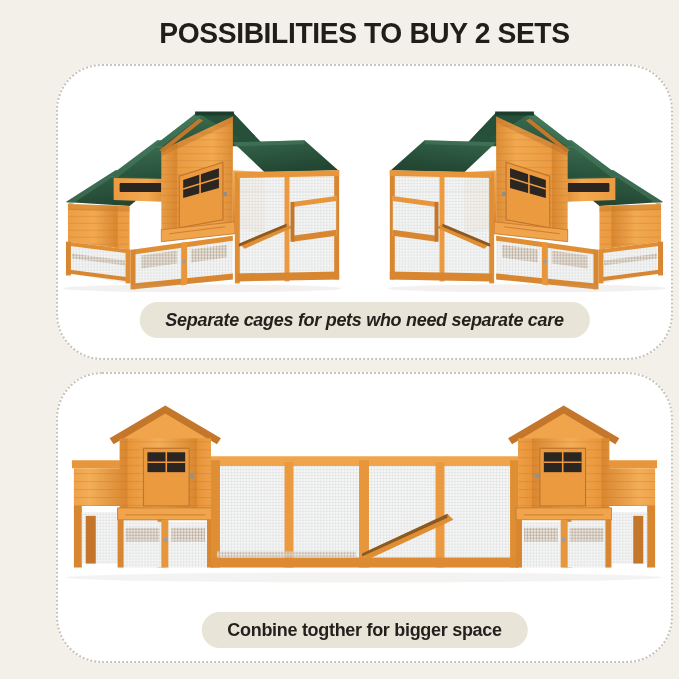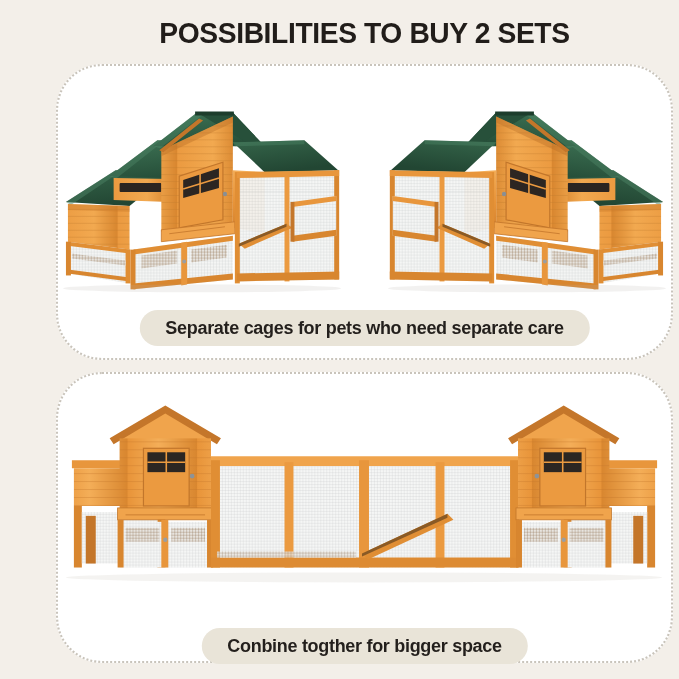--- a/index.html
+++ b/index.html
@@ -56,22 +56,22 @@
     line-height:36px;
     padding:0 26px;
     color:#231f1c;
     font-weight:bold;
     font-size:18px;
     letter-spacing:-0.3px;
     white-space:nowrap;
     text-align:center;
     box-sizing:border-box;
   }
-  #caption-top{top:244px;}
-  #caption-bottom{top:254px;}
+  #caption-top{top:236px;font-style:italic;}
+  #caption-bottom{top:238px;}
 
   
   .coop-svg{display:block;width:100%;height:100%;}
 </style>
 </head>
 <body>
 
 <div class="stage">
 
   <div class="title">POSSIBILITIES TO BUY 2 SETS</div>

